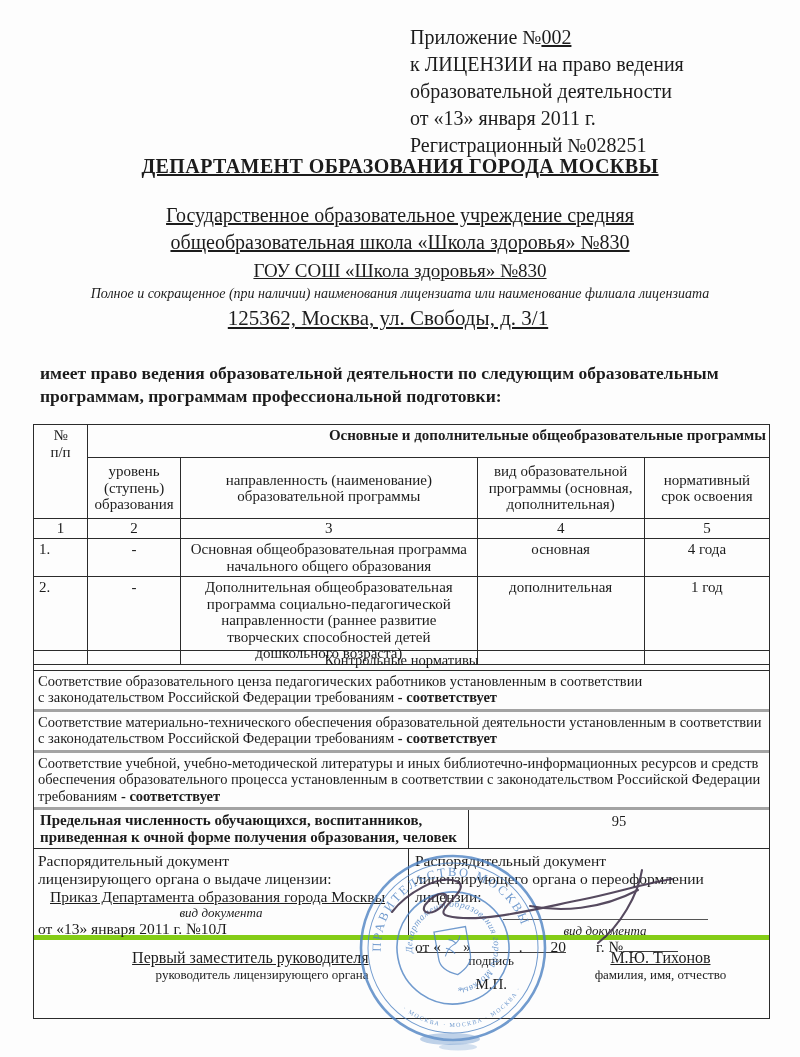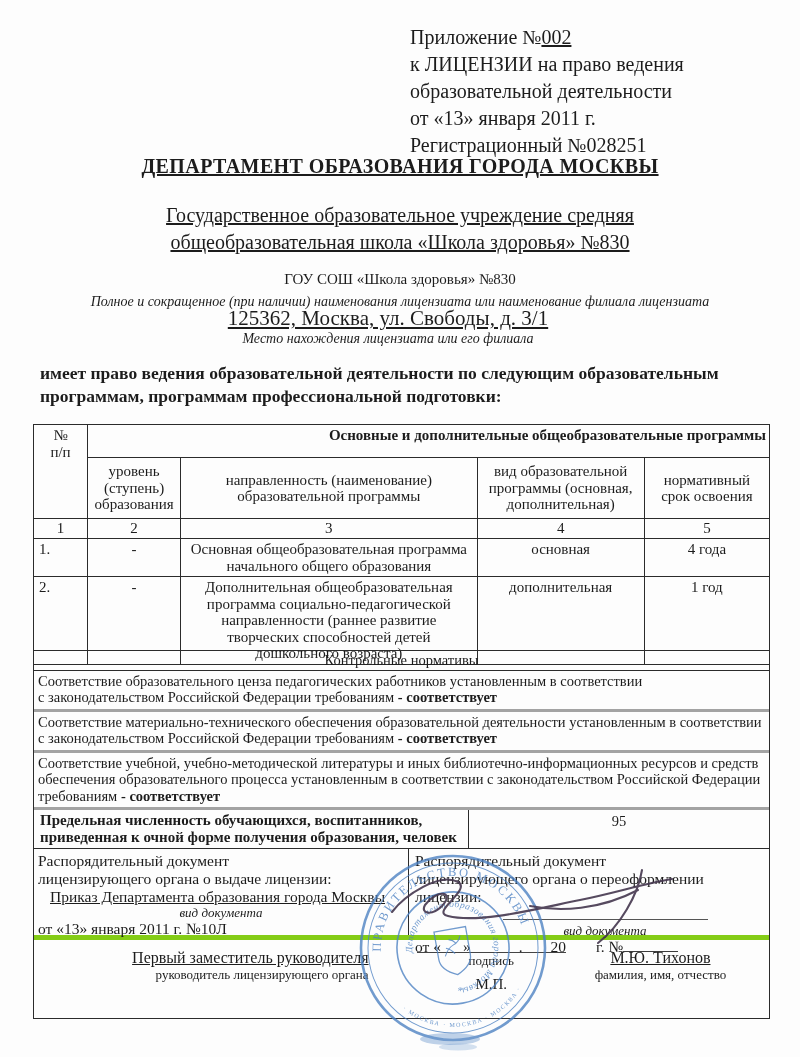--- a/index.html
+++ b/index.html
@@ -8,21 +8,21 @@
 
   
   .header-note{position:absolute;left:410px;top:24px;font-size:20px;line-height:27px;}
   .u{text-decoration:underline;}
 
   
   .dept-title{position:absolute;top:155px;left:0;width:800px;text-align:center;
               font-size:20px;font-weight:bold;text-decoration:underline;letter-spacing:.4px;}
   .licensee{position:absolute;top:202px;left:0;width:800px;text-align:center;}
   .lic-line{font-size:20px;line-height:27px;text-decoration:underline;}
-  .lic-short{font-size:15px;line-height:30px;margin-top:8px;}
+  .lic-short{font-size:19px;line-height:30px;text-decoration:underline;}
   .caption{font-style:italic;font-size:14px;line-height:16px;}
   .address-block{position:absolute;top:306px;left:0;width:776px;text-align:center;}
   .address{font-size:21px;line-height:25px;text-decoration:underline;}
 
   .rights{position:absolute;top:362px;left:40px;width:712px;
           font-weight:bold;font-size:17.5px;line-height:23px;}
 
   
   table.programs{position:absolute;top:424px;left:33px;width:737px;border-collapse:collapse;
                  table-layout:fixed;font-size:15px;line-height:16.5px;}
@@ -85,21 +85,20 @@
 
   <div class="licensee">
     <div class="lic-line">Государственное образовательное учреждение средняя</div>
     <div class="lic-line">общеобразовательная школа «Школа здоровья» №830</div>
     <div class="lic-short">ГОУ СОШ «Школа здоровья» №830</div>
     <div class="caption">Полное и сокращенное (при наличии) наименования лицензиата или наименование филиала лицензиата</div>
   </div>
 
   <div class="address-block">
     <div class="address">125362, Москва, ул. Свободы, д. 3/1</div>
-    <div class="caption">Место нахождения лицензиата или его филиала</div>
   </div>
 
   <div class="rights">имеет право ведения образовательной деятельности по следующим образовательным программам, программам профессиональной подготовки:</div>
 
   <table class="programs">
     <colgroup>
         <col style="width:54px">
         <col style="width:93px">
         <col style="width:296px">
         <col style="width:167px">

